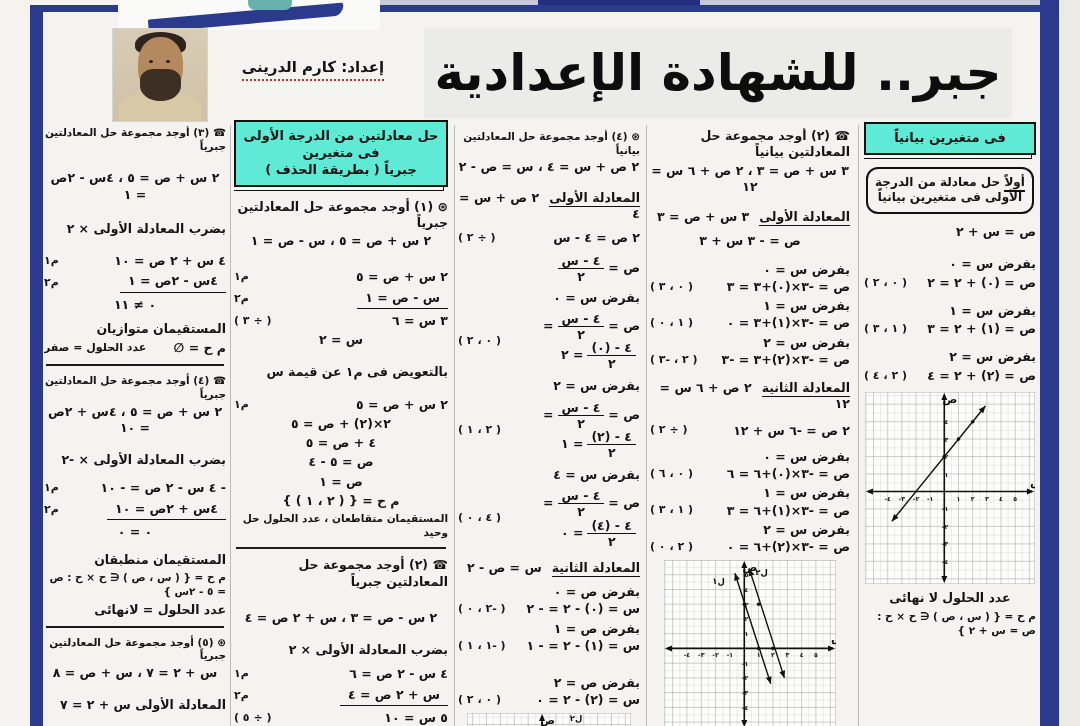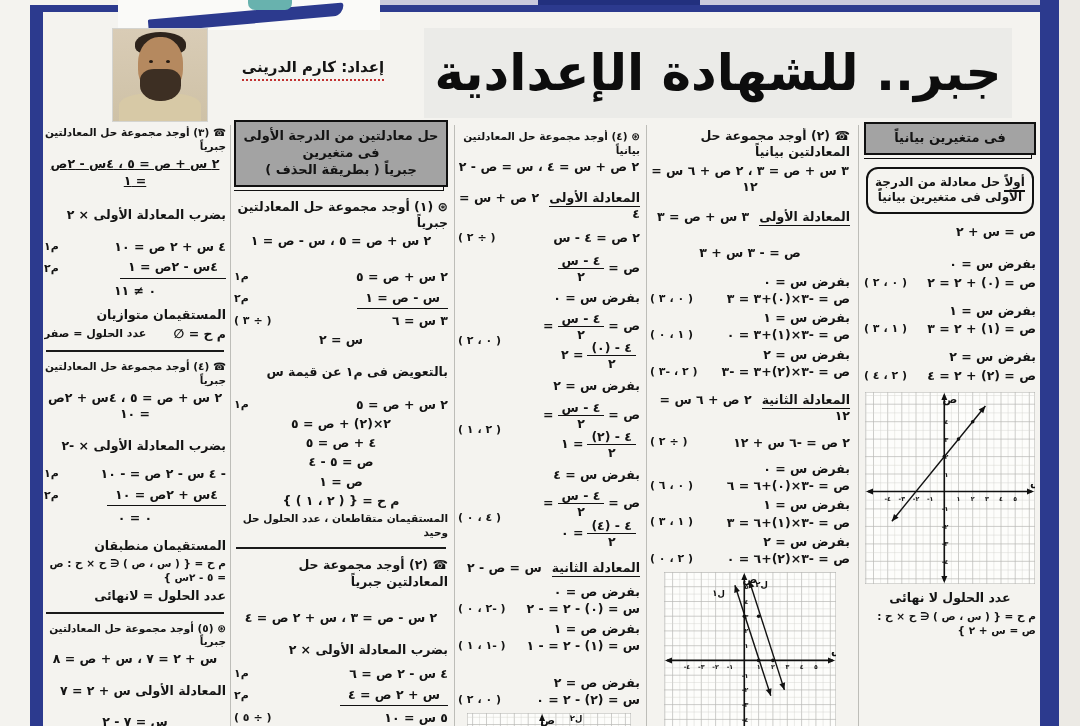--- a/index.html
+++ b/index.html
@@ -27,21 +27,21 @@
          overflow:hidden;border:1px solid #d4d4d0;}
   .photo>div{position:absolute;}
   .ph-body{left:6px;top:64px;width:82px;height:30px;background:#d7c9a6;border-radius:40% 40% 0 0;}
   .ph-head{left:25px;top:8px;width:45px;height:56px;background:#b5895f;border-radius:46% 46% 42% 42%;}
   .ph-hair{left:22px;top:3px;width:51px;height:24px;background:#2e241c;border-radius:50% 50% 40% 40%;}
   .ph-beard{left:27px;top:40px;width:41px;height:32px;background:#3d2f23;border-radius:34% 34% 48% 48%;}
   .ph-eye{width:4px;height:3px;background:#241a12;border-radius:50%;top:31px;}
   
   .sep{top:125px;bottom:0;width:1px;background:#bdbdb8;}
   .col{position:absolute;top:120px;bottom:0;overflow:hidden;font-size:12.5px;font-weight:700;line-height:1.3;}
-  .hbox{border:2.5px solid #111;background:#a3a3a3;text-align:center;padding:6px 4px;
+  .hbox{border:2.5px solid #111;background:#5eead4;text-align:center;padding:6px 4px;
         box-shadow:-4px 4px 0 -1px #f7f6f2,-4px 4px 0 0 #111;margin-bottom:12px;font-size:13px;}
   .rbox{border:2px solid #111;border-radius:12px;text-align:center;padding:6px 4px;margin:4px 2px 10px;font-size:12px;}
   .ul{border-bottom:2px solid #111;padding-bottom:1px;}
   .line{margin:0;}
   .line.c{text-align:center;}
   .row{display:flex;justify-content:space-between;align-items:center;gap:4px;}
   .row .side{font-size:11px;white-space:nowrap;}
   .row.u .main{border-bottom:1.6px solid #111;padding:0 8px 2px;}
   .lblrow .lbl{border-bottom:1.8px solid #111;padding-bottom:1px;margin-left:10px;}
   .divider{border:none;border-top:2px solid #1a1a1a;margin:8px 2px;}
@@ -194,21 +194,21 @@
         <div class="line c" style="margin-top: 2px;">عدد الحلول لا نهائى</div>
         <div class="line p sm" style="margin-top: 4px;">م ح = { ( س ، ص ) ∈ ح × ح : ص = س + ٢ }</div>
       </div>
   </div>
 
   <div class="col" style="left:650px;width:200px;top:128px">
     <div class="items" id="items-b">
         <div class="line p">☎ (٢) أوجد مجموعة حل المعادلتين بيانياً</div>
         <div class="line c" style="margin-top: 2px;">٣ س + ص = ٣ ، ٢ ص + ٦ س = ١٢</div>
         <div class="line lblrow" style="margin-top: 14px;"><span class="lbl">المعادلة الأولى</span><span>٣ س + ص = ٣</span></div>
-        <div class="line c" style="margin-top: 20px;">ص = - ٣ س + ٣</div>
+        <div class="line c" style="margin-top: 8px;">ص = - ٣ س + ٣</div>
         <div class="line p" style="margin-top: 12px;">بفرض س = ٠</div>
         <div class="row" style="margin-top: 1px;">
           <span class="main">ص = -٣×(٠)+٣ = ٣</span>
           <span class="side">( ٠ ، ٣ )</span>
         </div>
         <div class="line p" style="margin-top: 3px;">بفرض س = ١</div>
         <div class="row" style="margin-top: 1px;">
           <span class="main">ص = -٣×(١)+٣ = ٠</span>
           <span class="side">( ١ ، ٠ )</span>
         </div>
@@ -521,21 +521,21 @@
           <span class="main">٥ س = ١٠</span>
           <span class="side">( ÷ ٥ )</span>
         </div>
         <div class="line c" style="margin-top: 3px;">س = ٢</div>
       </div>
   </div>
 
   <div class="col" style="left:44px;width:182px;top:126px">
     <div class="items" id="items-e">
         <div class="line p sm">☎ (٣) أوجد مجموعة حل المعادلتين جبرياً</div>
-        <div class="line c" style="margin-top: 3px; text-decoration: underline;">٢ س + ص = ٥ ، ٤س - ٢ص = ١</div>
+        <div class="line c" style="margin-top: 17px;">٢ س + ص = ٥ ، ٤س - ٢ص = ١</div>
         <div class="line p" style="margin-top: 18px;">بضرب المعادلة الأولى × ٢</div>
         <div class="row" style="margin-top: 16px;">
           <span class="main">٤ س + ٢ ص = ١٠</span>
           <span class="side">م١</span>
         </div>
         <div class="row u" style="margin-top: 4px;">
           <span class="main">٤س - ٢ص = ١</span>
           <span class="side">م٢</span>
         </div>
         <div class="line c" style="margin-top: 4px;">٠ ≠ ١١</div>

